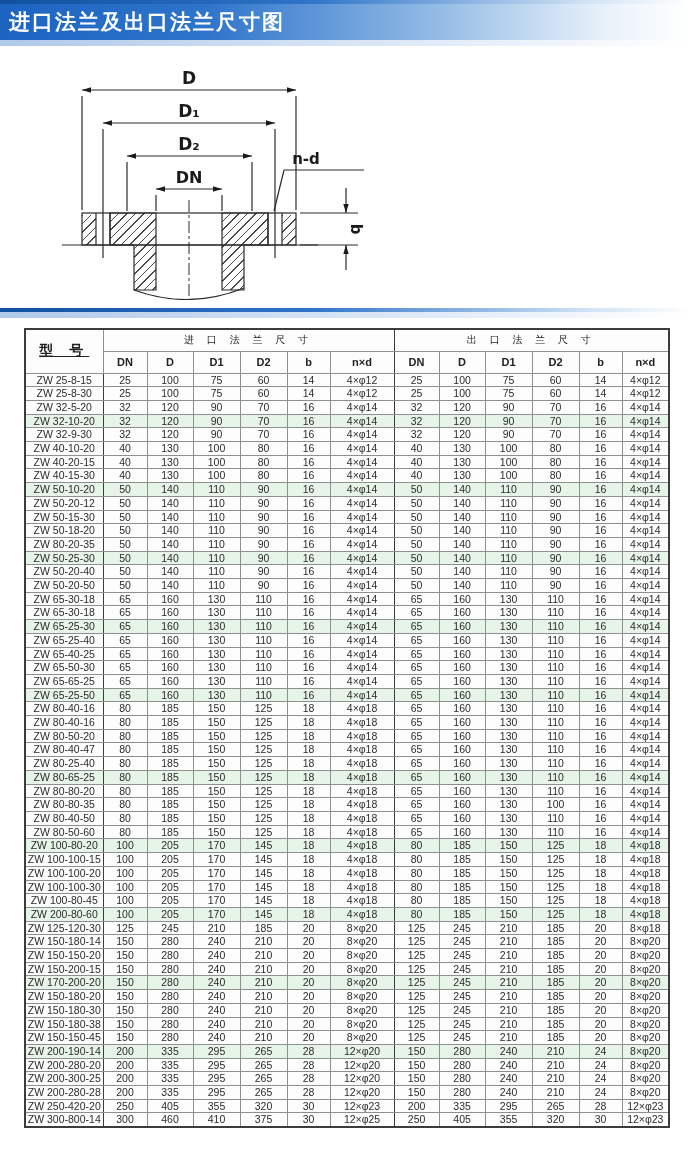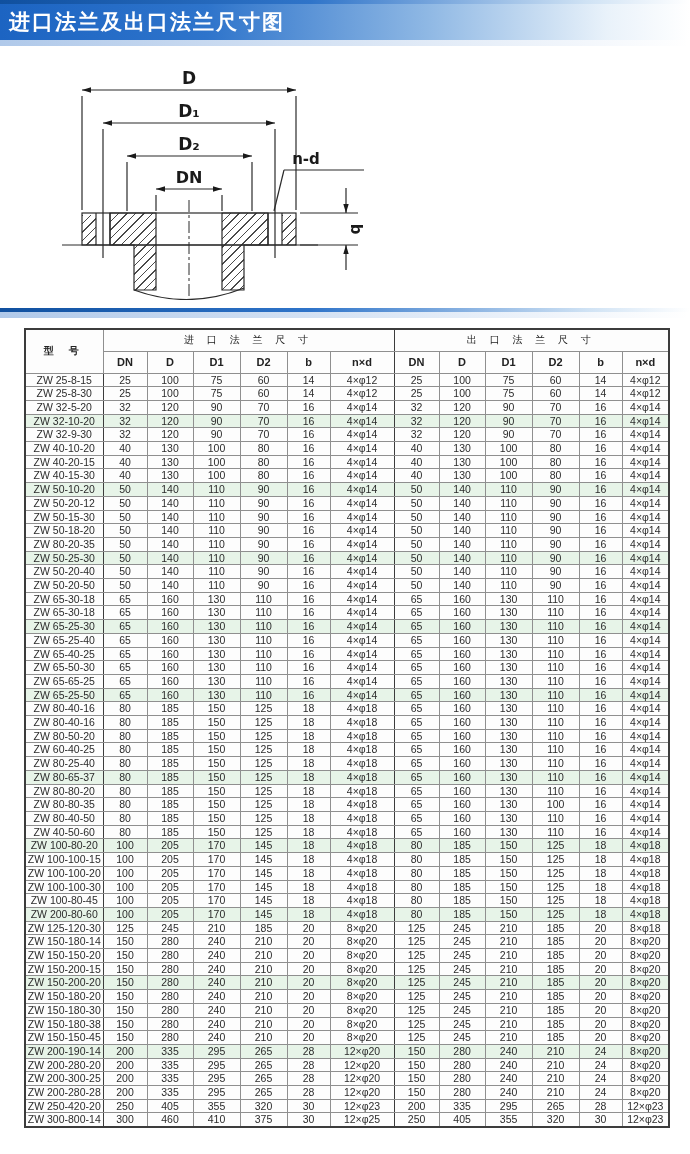--- a/index.html
+++ b/index.html
@@ -27,21 +27,21 @@
       clip-path: polygon(0px 0px, 46px 0px, 46px 77px, 24px 77px, 24px 32px, 0px 32px); }
   .hatch.mainR { left: 188px; top: 155px; width: 46px; height: 77px;
       clip-path: polygon(0px 0px, 46px 0px, 46px 32px, 22px 32px, 22px 77px, 0px 77px); }
   .diagram text { font-family: "DejaVu Sans", "Liberation Sans", sans-serif; font-weight: bold; fill: #1a1a1a; }
 
   
   table.flange { border-collapse: collapse; table-layout: fixed; width: 644px;
     margin: 10px 0 0 24px; border: 2px solid #3c3c3c; background: #fdfdfd; }
   table.flange th, table.flange td { border: 1px solid #8f8f8f; text-align: center;
     overflow: hidden; white-space: nowrap; }
-  th.model-h { font-size: 10px; font-weight: bold; letter-spacing: 6px; border-right: 1px solid #3c3c3c; }
+  th.model-h { font-size: 14px; font-weight: bold; letter-spacing: 6px; border-right: 1px solid #3c3c3c; text-decoration: underline; }
   th.group-h { font-size: 10px; font-weight: normal; letter-spacing: 5px; height: 22px; }
   th.sub-h { font-size: 11px; font-weight: bold; height: 22px; }
   .sep { border-right: 1px solid #3c3c3c !important; }
   table.flange td { font-size: 10.5px; height: 12.7px; line-height: 12.7px; padding: 0; color: #2b2b2b; }
   tr.hl td { background: #e7f4e8; }
   td.model { font-size: 10.5px; }
 </style>
 </head>
 <body>
 
@@ -562,21 +562,21 @@
         <td>18</td>
         <td class="sep">4×φ18</td>
         <td>65</td>
         <td>160</td>
         <td>130</td>
         <td>110</td>
         <td>16</td>
         <td>4×φ14</td>
       </tr>
       <tr>
-        <td class="model sep2 sep">ZW 60-40-25</td>
+        <td class="model sep2 sep">ZW 80-40-47</td>
         <td>80</td>
         <td>185</td>
         <td>150</td>
         <td>125</td>
         <td>18</td>
         <td class="sep">4×φ18</td>
         <td>65</td>
         <td>160</td>
         <td>130</td>
         <td>110</td>
@@ -592,21 +592,21 @@
         <td>18</td>
         <td class="sep">4×φ18</td>
         <td>65</td>
         <td>160</td>
         <td>130</td>
         <td>110</td>
         <td>16</td>
         <td>4×φ14</td>
       </tr>
       <tr class="hl">
-        <td class="model sep2 sep">ZW 80-65-37</td>
+        <td class="model sep2 sep">ZW 80-65-25</td>
         <td>80</td>
         <td>185</td>
         <td>150</td>
         <td>125</td>
         <td>18</td>
         <td class="sep">4×φ18</td>
         <td>65</td>
         <td>160</td>
         <td>130</td>
         <td>110</td>
@@ -652,21 +652,21 @@
         <td>18</td>
         <td class="sep">4×φ18</td>
         <td>65</td>
         <td>160</td>
         <td>130</td>
         <td>110</td>
         <td>16</td>
         <td>4×φ14</td>
       </tr>
       <tr>
-        <td class="model sep2 sep">ZW 40-50-60</td>
+        <td class="model sep2 sep">ZW 80-50-60</td>
         <td>80</td>
         <td>185</td>
         <td>150</td>
         <td>125</td>
         <td>18</td>
         <td class="sep">4×φ18</td>
         <td>65</td>
         <td>160</td>
         <td>130</td>
         <td>110</td>
@@ -817,21 +817,21 @@
         <td>20</td>
         <td class="sep">8×φ20</td>
         <td>125</td>
         <td>245</td>
         <td>210</td>
         <td>185</td>
         <td>20</td>
         <td>8×φ20</td>
       </tr>
       <tr class="hl">
-        <td class="model sep2 sep">ZW 150-200-20</td>
+        <td class="model sep2 sep">ZW 170-200-20</td>
         <td>150</td>
         <td>280</td>
         <td>240</td>
         <td>210</td>
         <td>20</td>
         <td class="sep">8×φ20</td>
         <td>125</td>
         <td>245</td>
         <td>210</td>
         <td>185</td>

